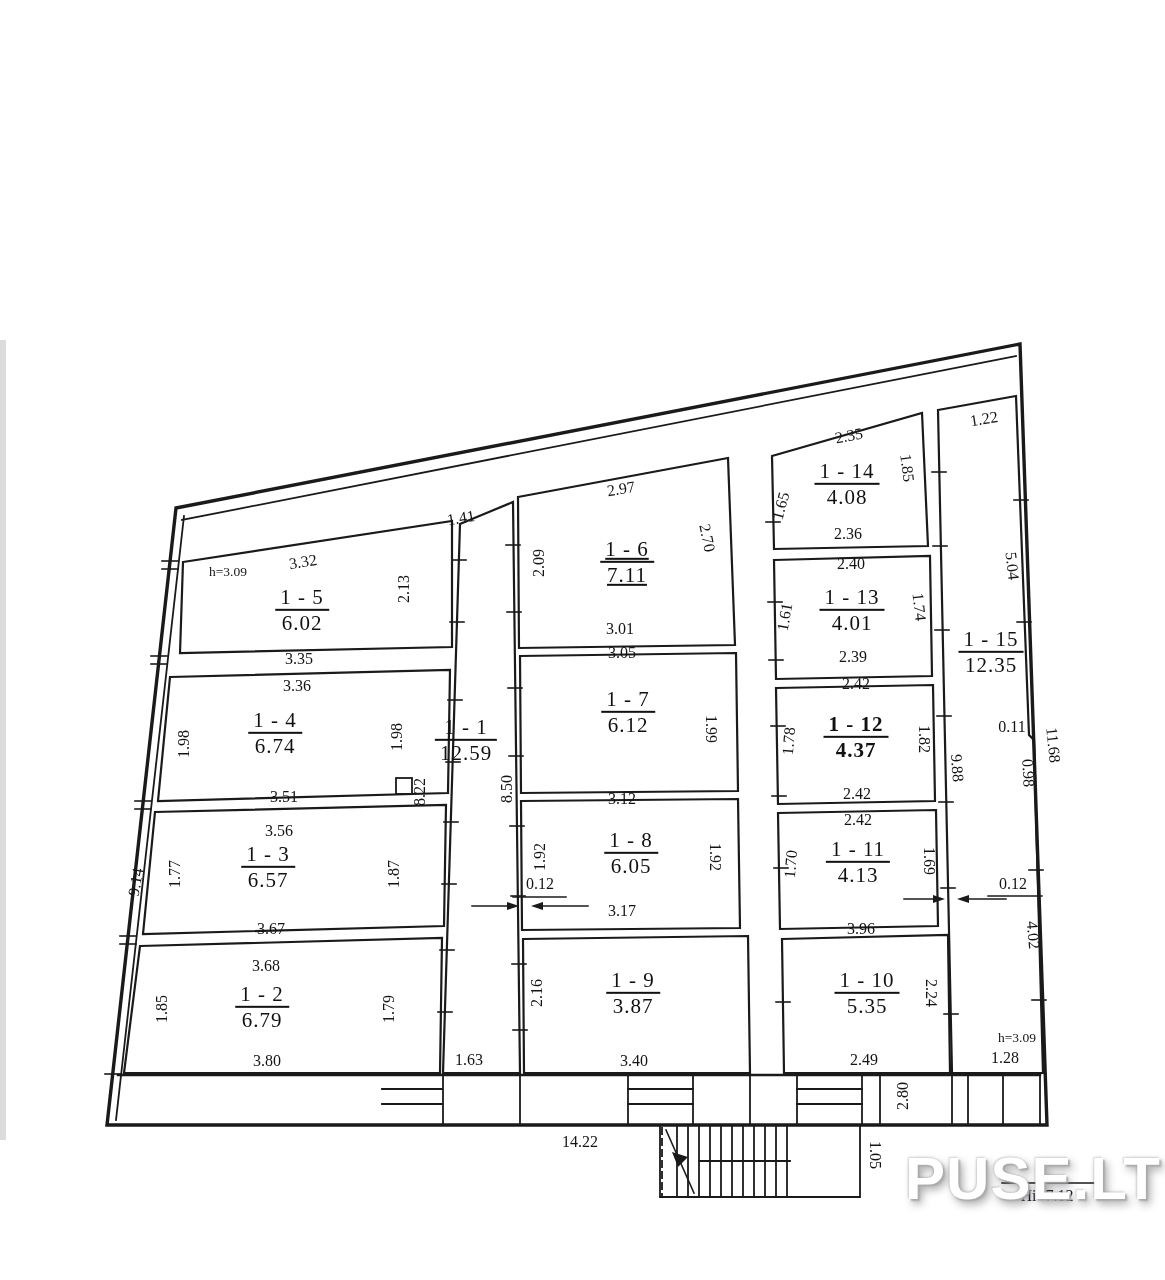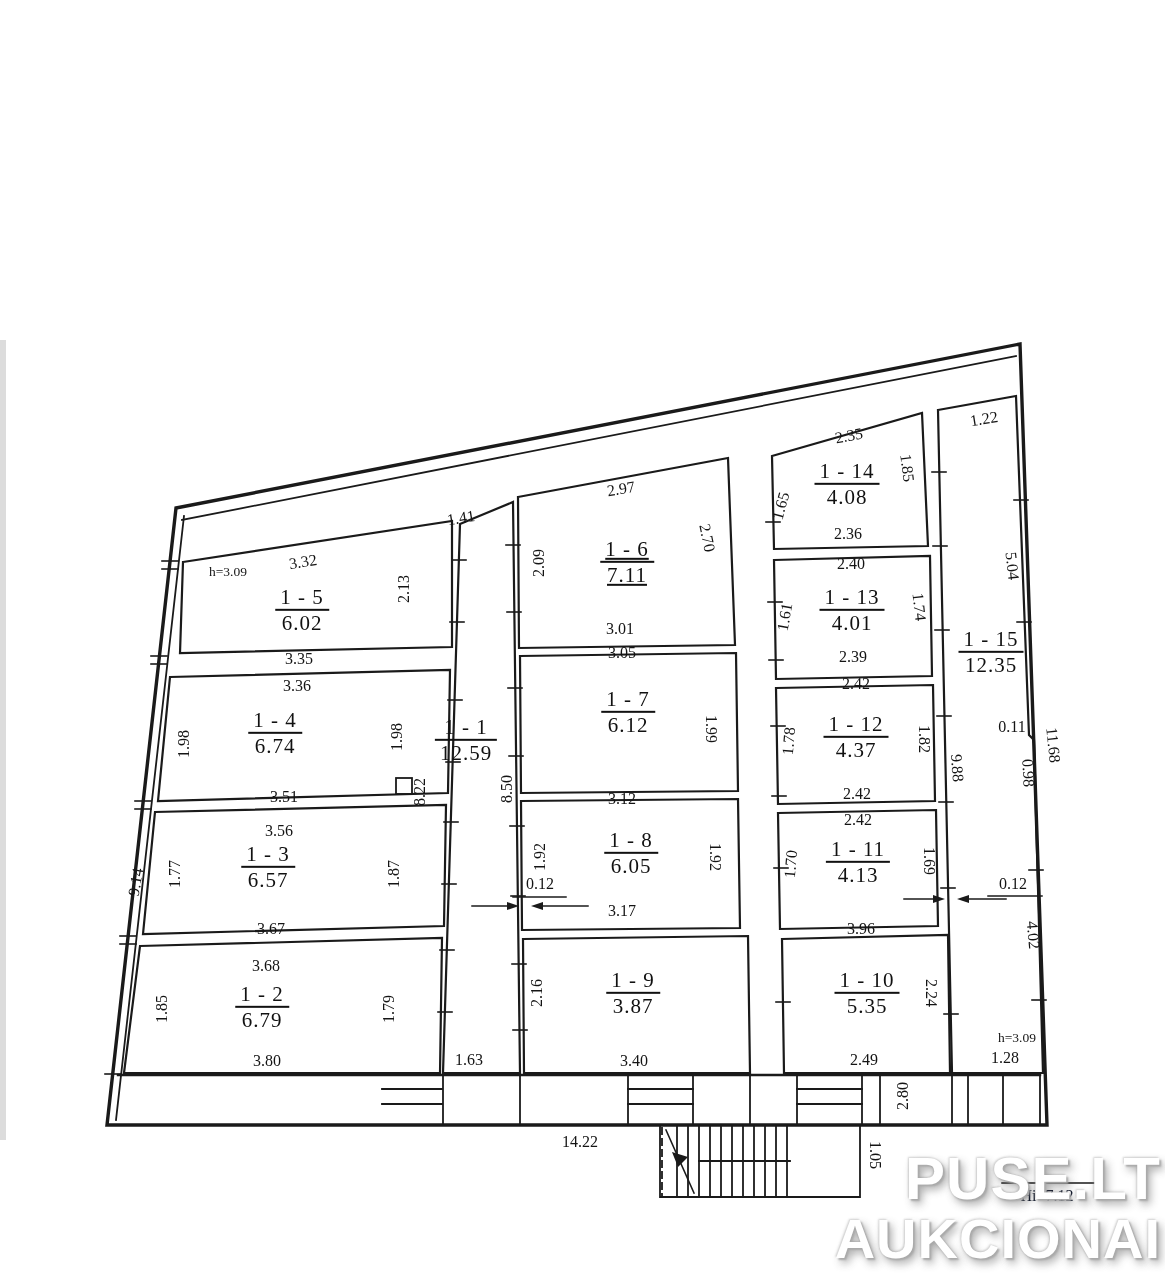--- a/index.html
+++ b/index.html
@@ -201,21 +201,21 @@
         <span class="area">3.87</span>
       </div>
       <div class="room-label" style="left: 867px; top: 993px; transform: translate(-50%, -50%) rotate(0deg);">
         <span class="rid">1 - 10</span>
         <span class="area">5.35</span>
       </div>
       <div class="room-label" style="left: 858px; top: 862px; transform: translate(-50%, -50%) rotate(0deg);">
         <span class="rid">1 - 11</span>
         <span class="area">4.13</span>
       </div>
-      <div class="room-label" style="left: 856px; top: 737px; transform: translate(-50%, -50%) rotate(0deg);">
+      <div class="room-label" style="left: 856px; top: 737px; transform: translate(-50%, -50%) rotate(0deg); font-weight: bold;">
         <span class="rid">1 - 12</span>
         <span class="area">4.37</span>
       </div>
       <div class="room-label" style="left: 852px; top: 610px; transform: translate(-50%, -50%) rotate(0deg);">
         <span class="rid">1 - 13</span>
         <span class="area">4.01</span>
       </div>
       <div class="room-label" style="left: 847px; top: 484px; transform: translate(-50%, -50%) rotate(0deg);">
         <span class="rid">1 - 14</span>
         <span class="area">4.08</span>
@@ -287,15 +287,14 @@
       <span class="dim dim-sm" style="left: 1017px; top: 1038px; transform: translate(-50%, -50%) rotate(0deg);">h=3.09</span>
       <span class="dim" style="left: 1005px; top: 1058px; transform: translate(-50%, -50%) rotate(0deg);">1.28</span>
       <span class="dim" style="left: 580px; top: 1142px; transform: translate(-50%, -50%) rotate(0deg);">14.22</span>
       <span class="dim" style="left: 875px; top: 1155px; transform: translate(-50%, -50%) rotate(90deg);">1.05</span>
       <span class="dim" style="left: 903px; top: 1096px; transform: translate(-50%, -50%) rotate(-90deg);">2.80</span>
       <span class="dim dim-lg" style="left: 1047px; top: 1196px; transform: translate(-50%, -50%) rotate(0deg);">Hi=7.12</span>
     </div>
 
   <div id="watermark">
     <div class="wm1">PUSE.LT</div>
-    <div class="wm2">AUKCIONAI</div>
   </div>
 </div>
 
 </body></html>

